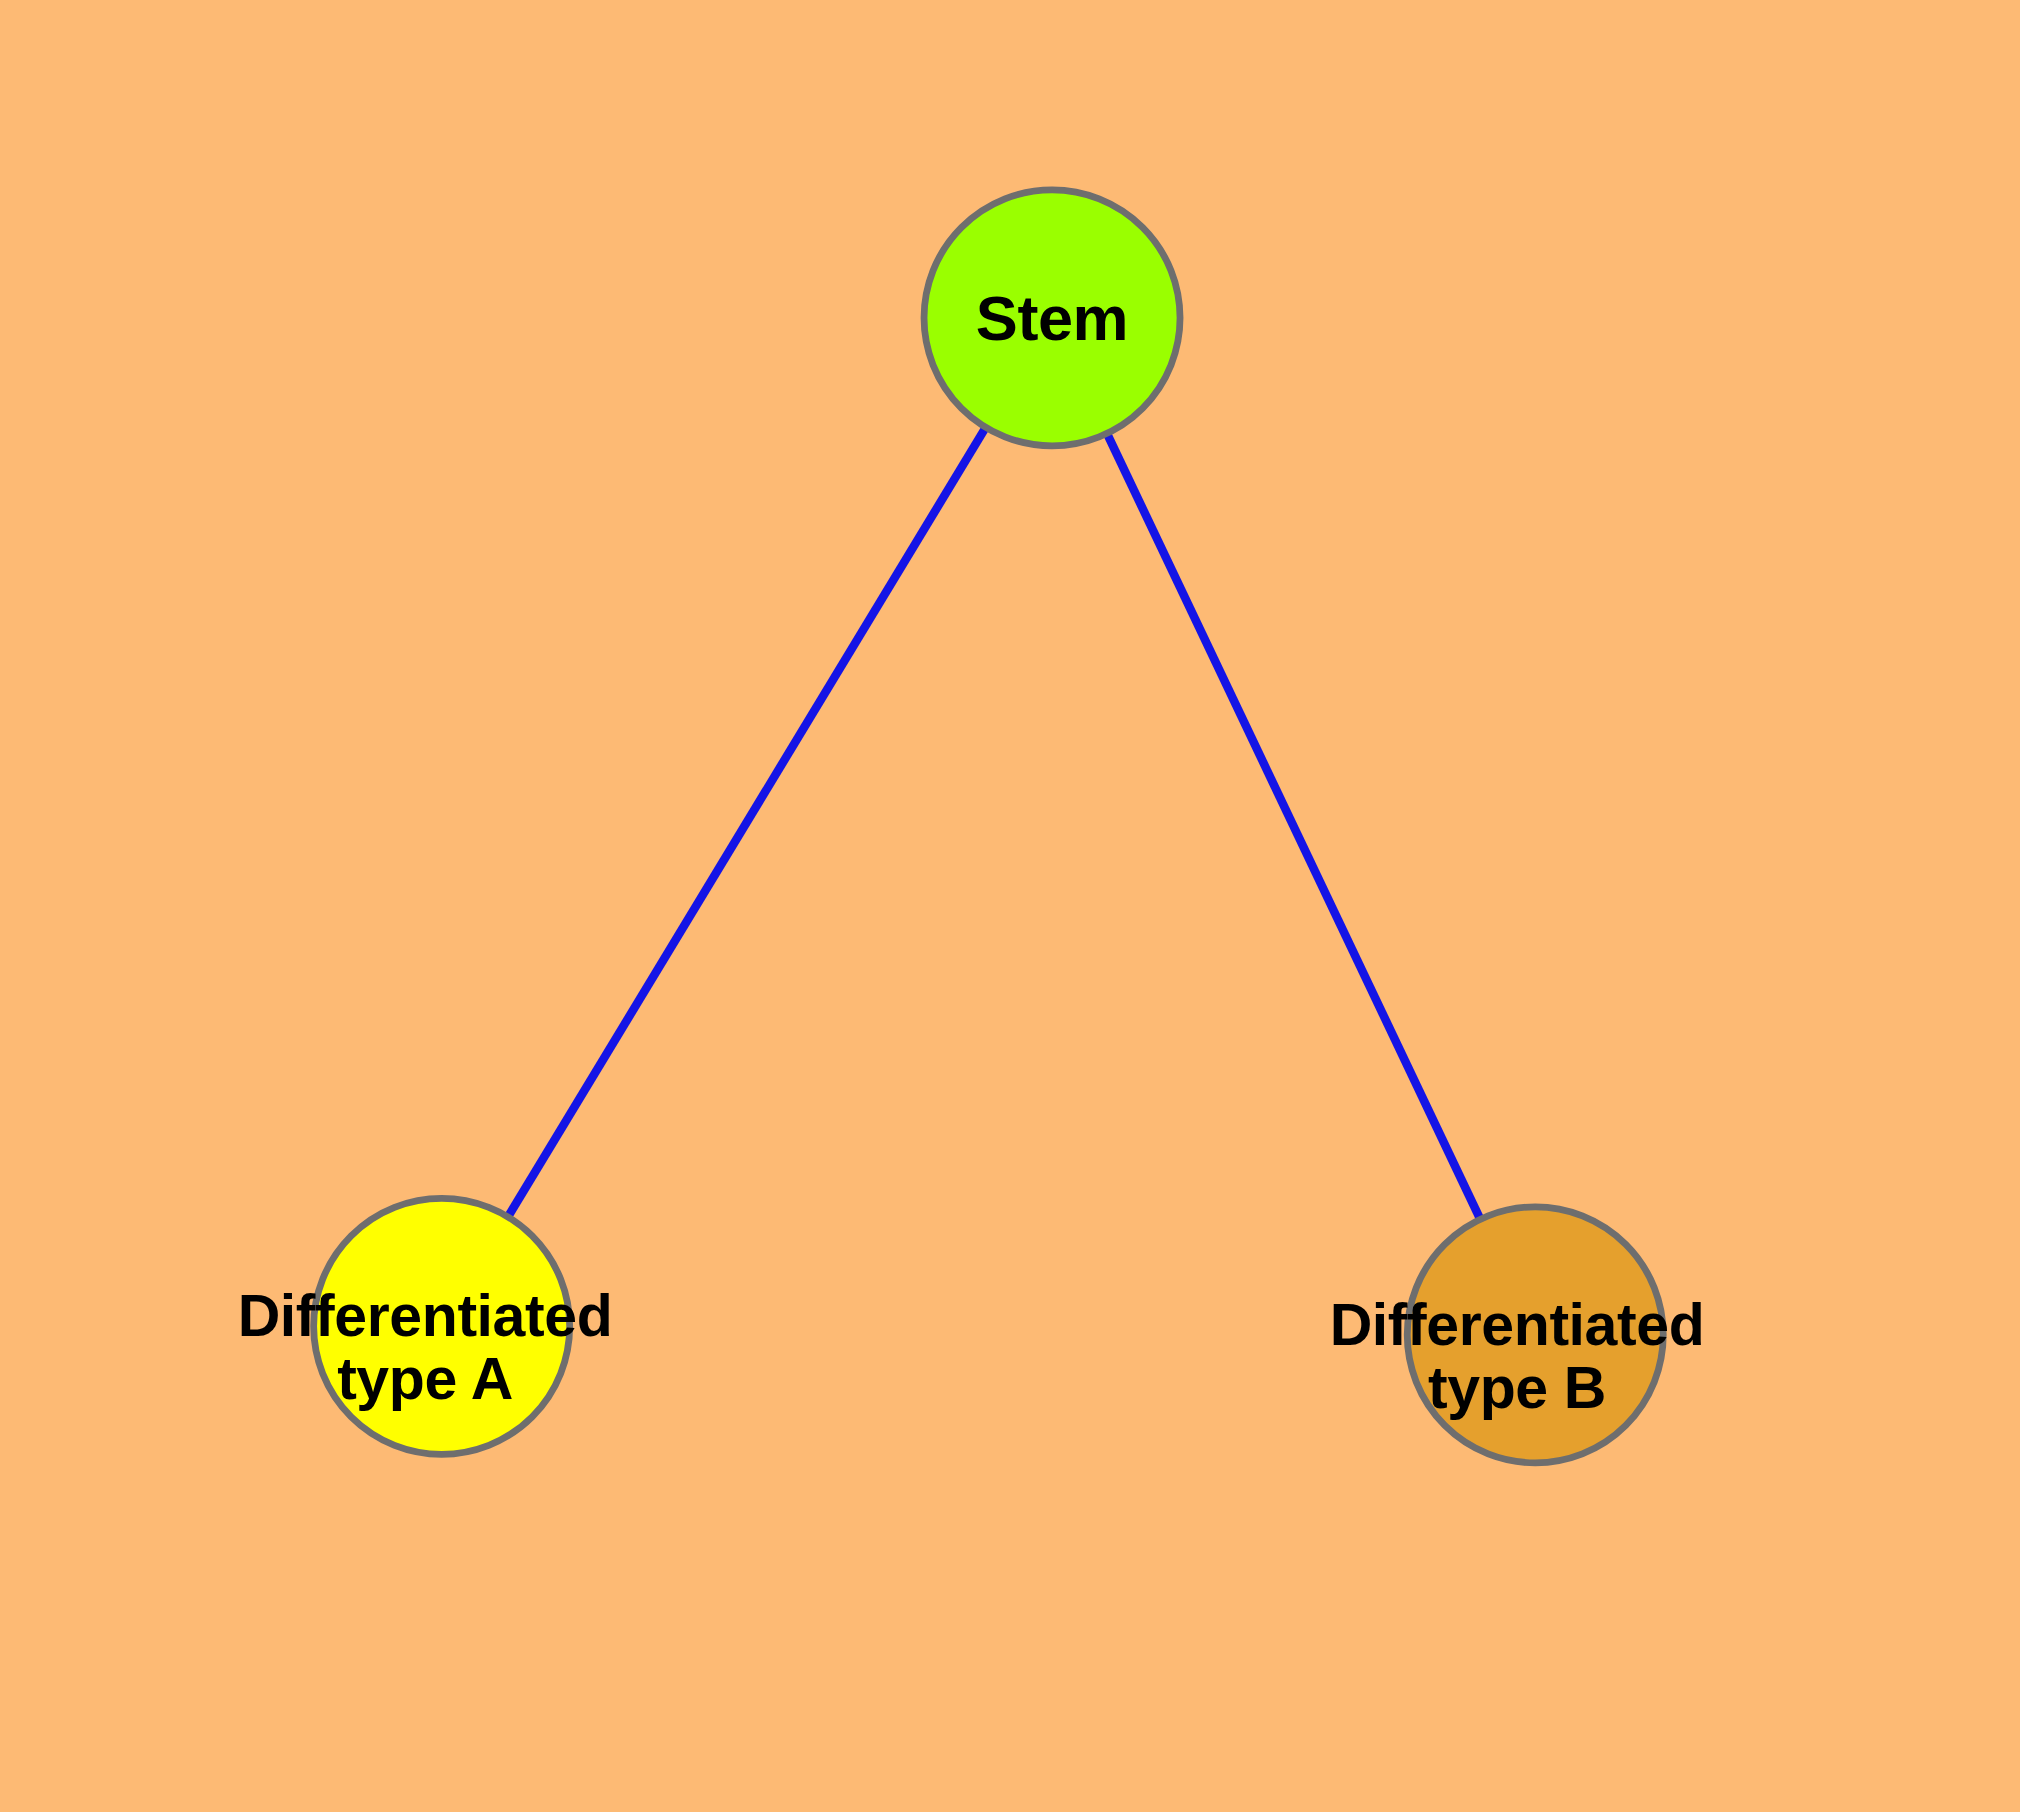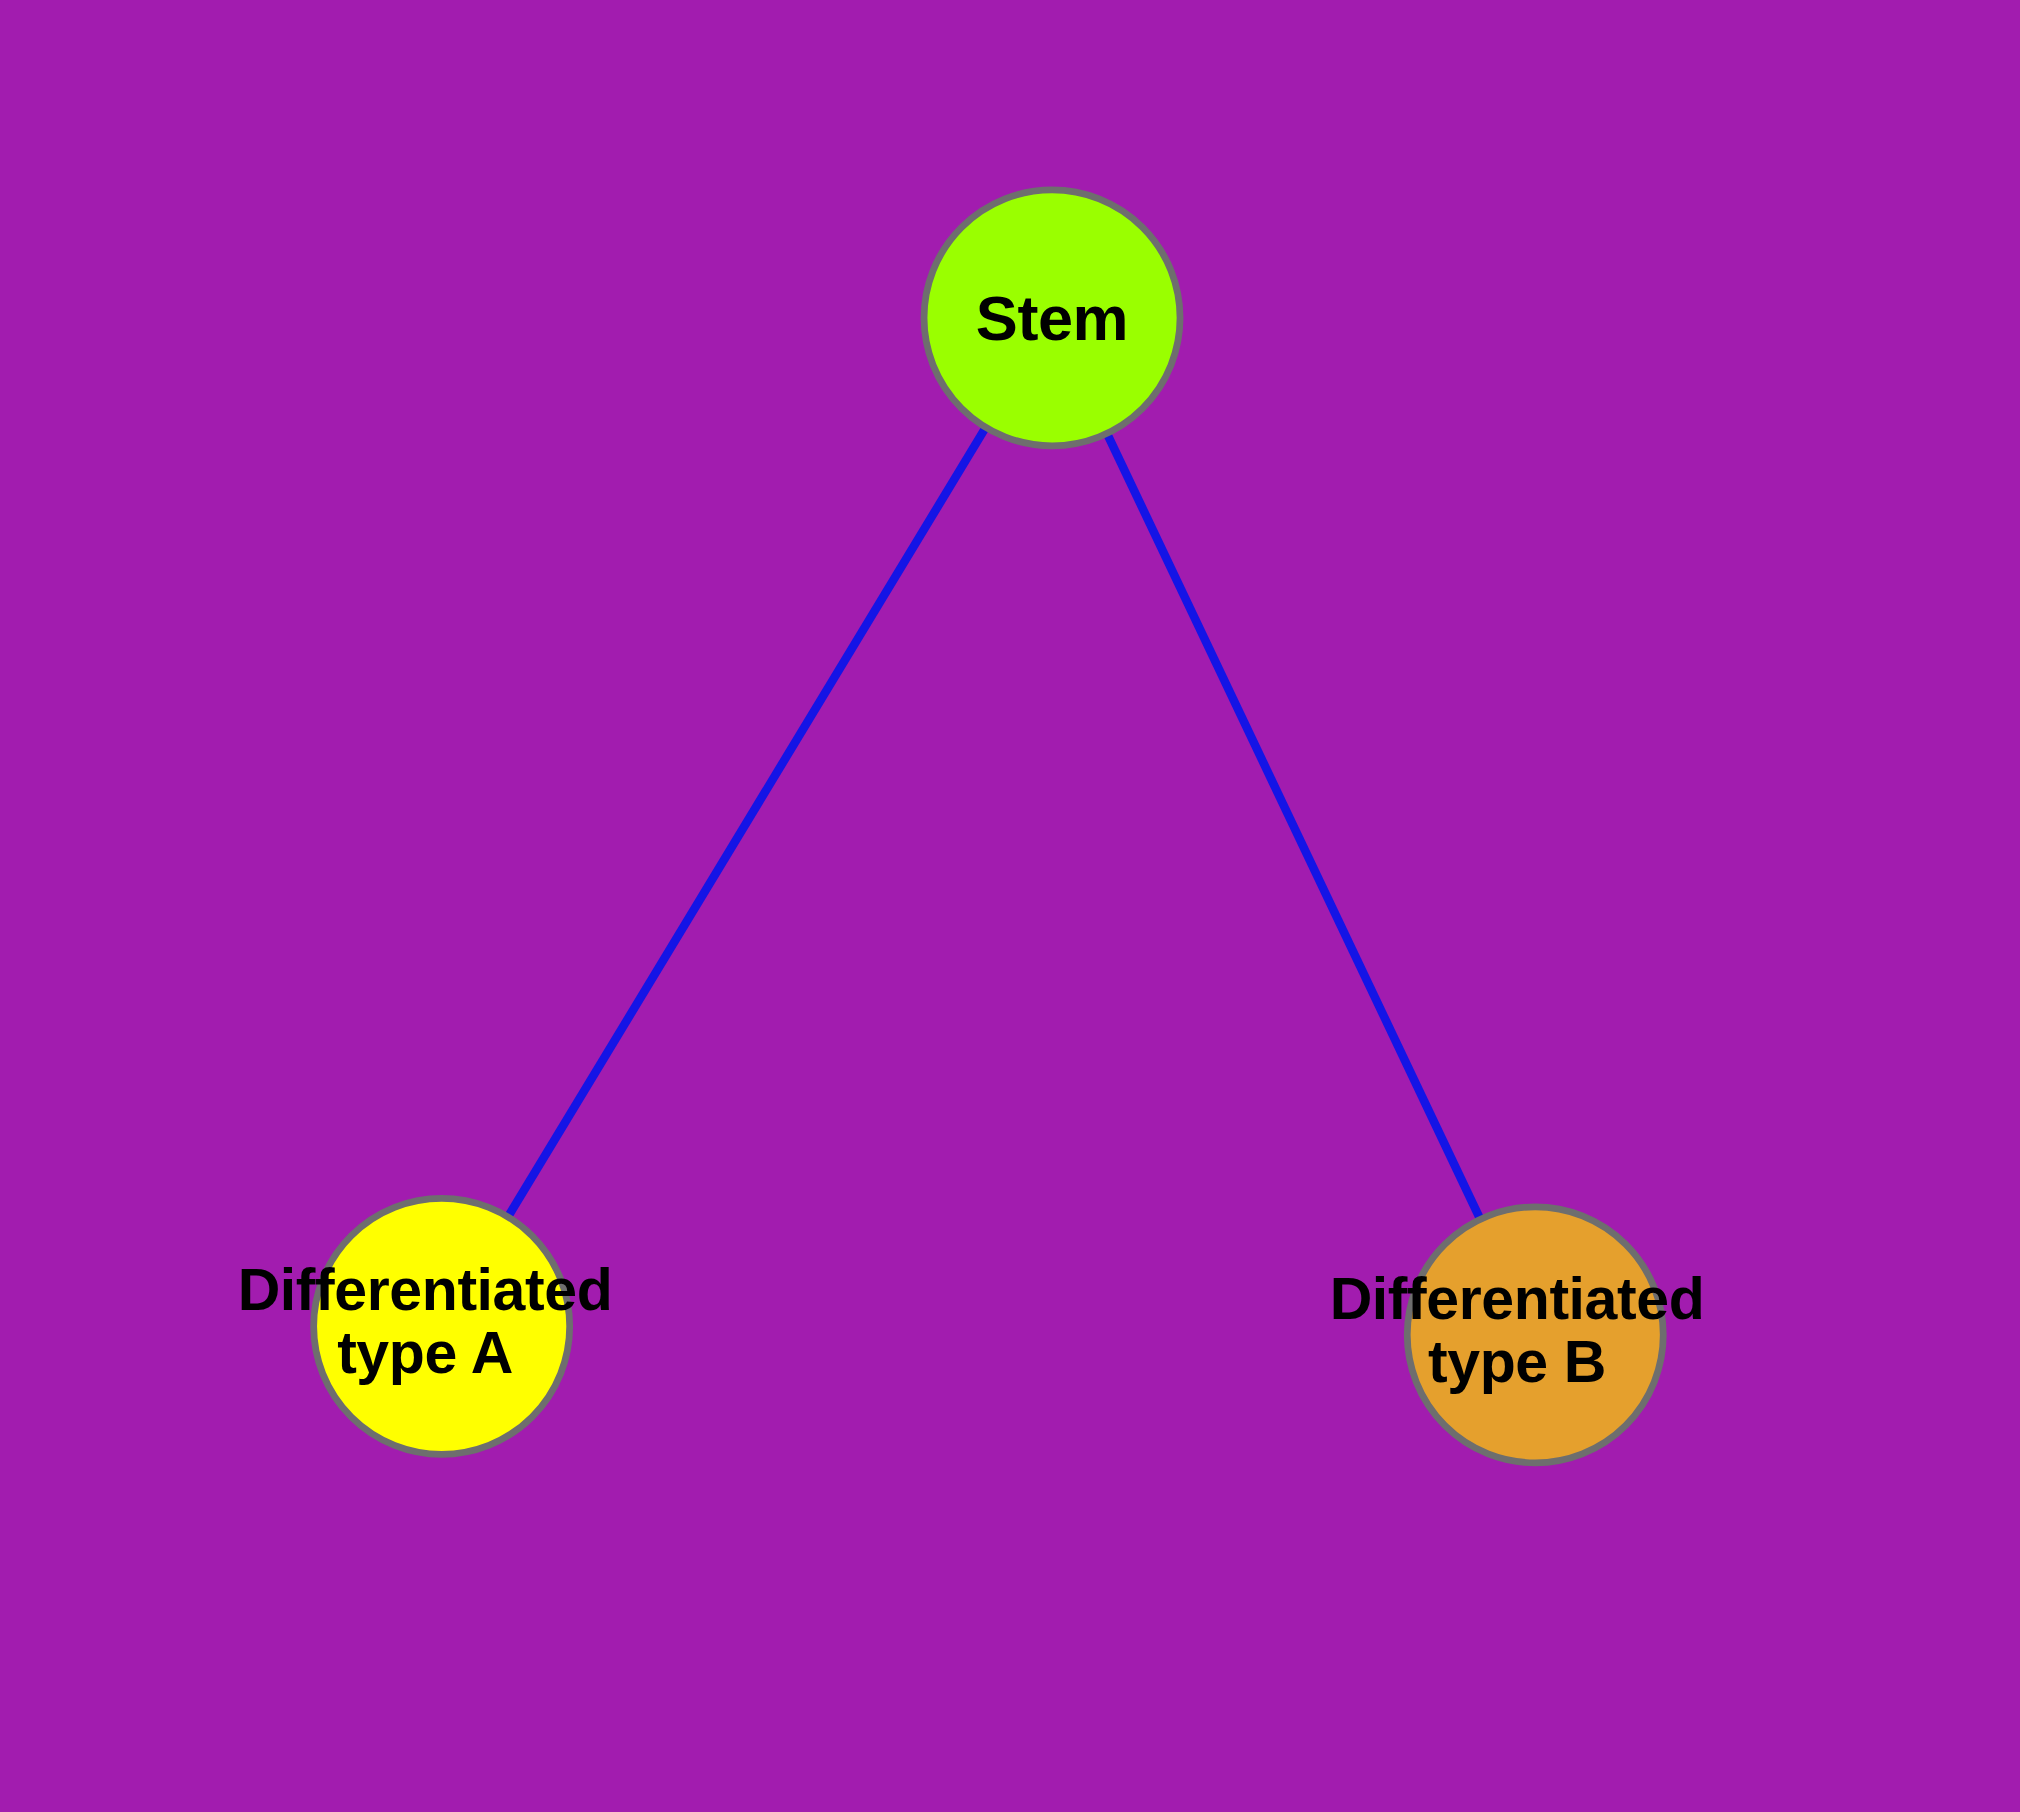--- a/index.html
+++ b/index.html
@@ -28,26 +28,26 @@
     transform: translate(-50%, -50%);
     text-align: center;
     font-weight: bold;
     color: #000000;
     white-space: pre;
     line-height: 1.06;
     pointer-events: none;
     letter-spacing: -0.4px;
   }
   .label-stem { font-size: 63px; }
-  .label-leaf { font-size: 59px; }
+  .label-leaf { font-size: 59px; margin-top: 26px; }
 </style>
 </head>
 <body>
 
-<div id="canvas" style="width: 2021px; height: 1812px; background: #a21caf;">
+<div id="canvas" style="width: 2021px; height: 1812px; background: #fdba74;">
 
   <svg id="graph-svg" viewBox="0 0 2384 2138" preserveAspectRatio="none">
 
     <g id="edge-layer">
         <line x1="1164.9033629856056" y1="500.7708306210129" x2="597.0966370143943" y2="1439.229169378987" stroke="#1414e6" stroke-width="10" stroke-linecap="butt"></line>
         <line x1="1304.0713517415384" y1="507.7817931400806" x2="1747.9286482584616" y2="1442.2182068599193" stroke="#1414e6" stroke-width="10" stroke-linecap="butt"></line>
       </g>
     <g id="node-layer">
         <circle cx="1241" cy="375" r="151" fill="#9aff00" stroke="#6e6e6e" stroke-width="8"></circle>
         <circle cx="521" cy="1565" r="151" fill="#ffff00" stroke="#6e6e6e" stroke-width="8"></circle>

